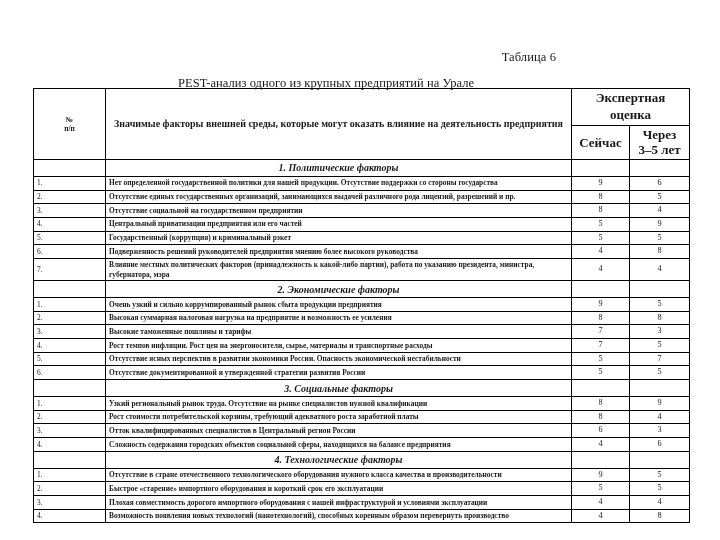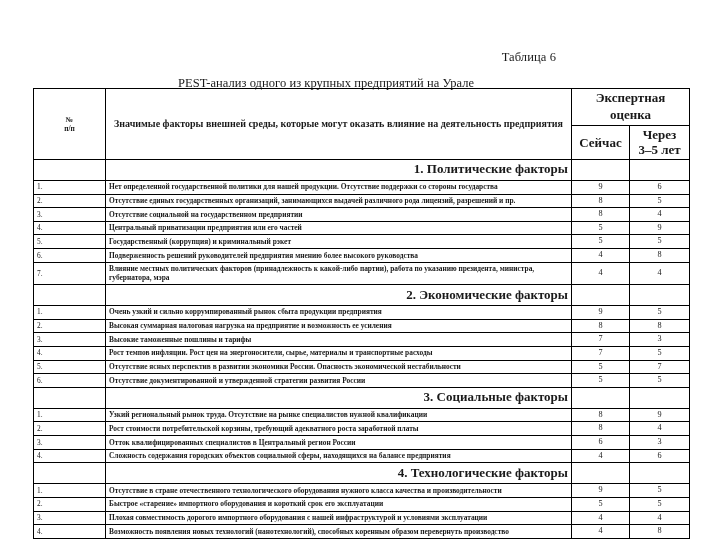--- a/index.html
+++ b/index.html
@@ -72,24 +72,25 @@
     font-weight: bold;
     font-size: 7.4px;
     padding: 2px 3px;
   }
   th.h-num    { line-height: 1.25; }
   th.h-factor { font-size: 10px; }
   th.h-expert { font-size: 13px; padding: 1px 2px; }
   th.h-now, th.h-later { font-size: 13px; line-height: 1.2; padding: 2px 2px; }
 
   tr.section td {
-    text-align: right;
+    text-align: center;
     font-weight: bold;
-    font-size: 13px;
+    font-size: 10px;
     padding: 1.5px 3px;
+    font-style: italic;
   }
   td.num {
     text-align: left;
     padding-left: 5px;
     font-size: 7.4px;
   }
   td.factor {
     text-align: left;
     padding-left: 5px;
     padding-right: 4px;

